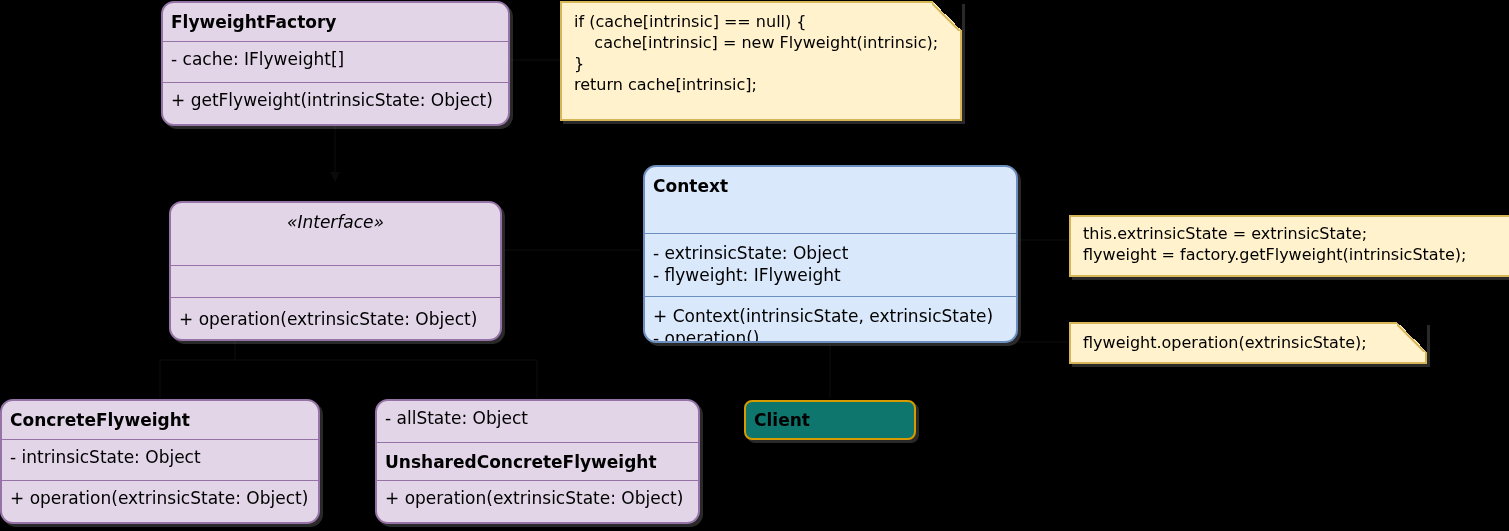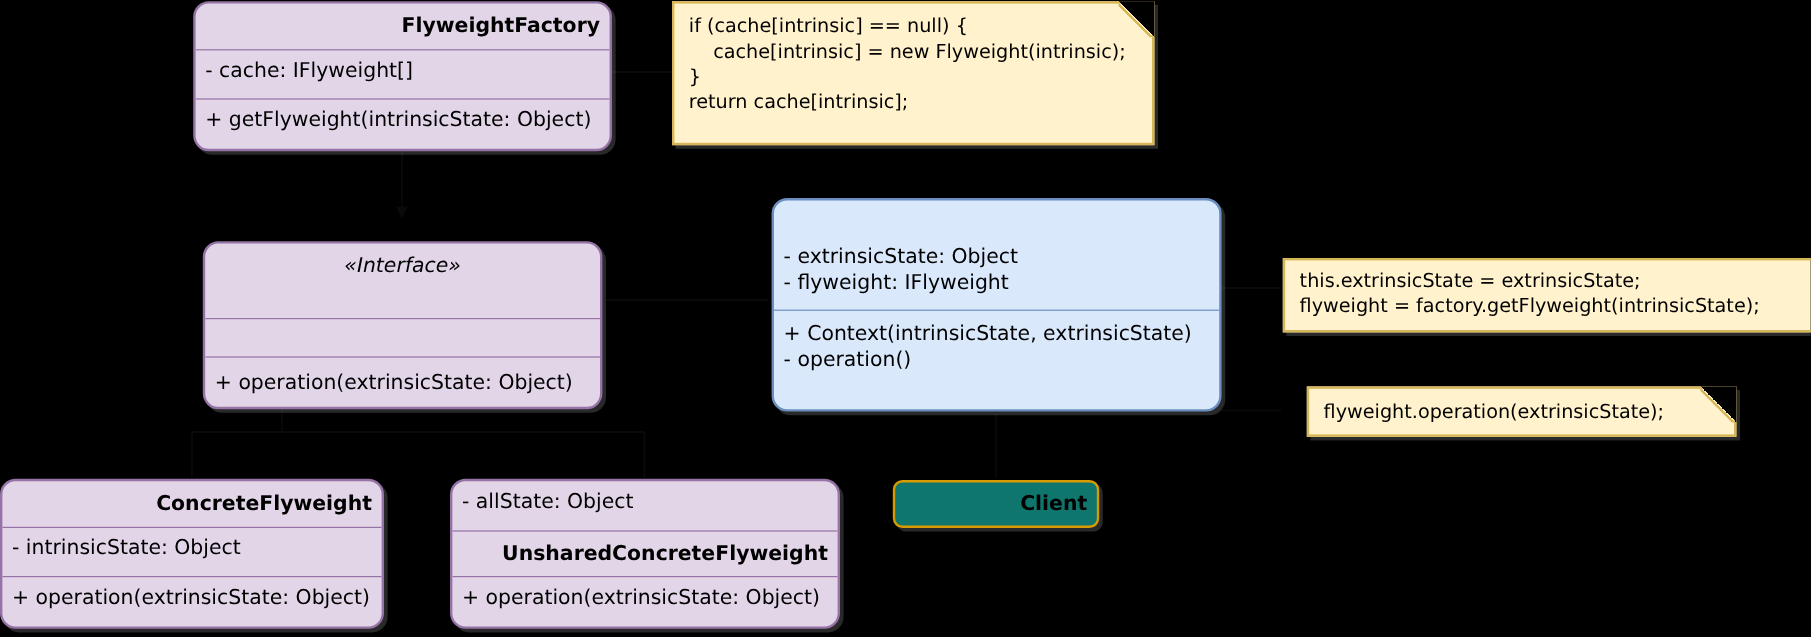--- a/index.html
+++ b/index.html
@@ -26,21 +26,21 @@
     box-shadow: 3px 3px 0 rgba(255,255,255,0.16);
   }
   .uml-class .compartment {
     box-sizing: border-box;
     padding: 6px 8px 6px 8px;
   }
   .uml-class .compartment + .compartment {
     border-top: 1px solid;
   }
   .uml-class .title-row {
-    text-align: right;
+    text-align: left;
     font-weight: bold;
   }
   .uml-class .stereotype {
     text-align: center;
     font-style: italic;
     font-weight: normal;
   }
   .uml-class .member {
     text-align: left;
     white-space: nowrap;
@@ -177,38 +177,39 @@
     <div class="compartment" style="height:62px; padding-top:8px;">
       <div class="stereotype t17 txt">«Interface»</div>
     </div>
     <div class="compartment" style="height:32px;"></div>
     <div class="compartment" style="height:46px; padding-top:10px;">
       <div class="member t17 txt">+ operation(extrinsicState: Object)</div>
     </div>
   </div>
 
   <div class="uml-class theme-blue" style="left:643px; top:165px; width:375px; height:178px;">
+    <div class="compartment title-row t17 txt" style="height:38px; line-height:26px;">Context</div>
     <div class="compartment" style="height:63px; padding-top:8px;margin-top:28px;">
       <div class="member t17 txt">- extrinsicState: Object</div>
       <div class="member t17 txt">- flyweight: IFlyweight</div>
     </div>
     <div class="compartment" style="height:73px; padding-top:8px;">
       <div class="member t17 txt">+ Context(intrinsicState, extrinsicState)</div>
       <div class="member t17 txt">- operation()</div>
     </div>
   </div>
 
   <div class="uml-note" style="left:1069px; top:215px; width:504px; height:62px;">
     <div class="note-fold-inner"></div>
     <div class="note-fold-line"></div>
     <div class="note-body t16" style="padding-top:6px;">this.extrinsicState = extrinsicState;
 flyweight = factory.getFlyweight(intrinsicState);</div>
   </div>
 
-  <div class="uml-note" style="left:1069px; top:322px; width:358px; height:42px;margin-left:20px;">
+  <div class="uml-note" style="left:1069px; top:322px; width:358px; height:42px;">
     <div class="note-fold-inner"></div>
     <div class="note-fold-line"></div>
     <div class="note-body t16" style="padding-top:8px;">flyweight.operation(extrinsicState);</div>
   </div>
 
   <div class="uml-class theme-purple" style="left:0px; top:399px; width:320px; height:125px;">
     <div class="compartment title-row t17 txt" style="height:38px; line-height:26px;">ConcreteFlyweight</div>
     <div class="compartment" style="height:41px;">
       <div class="member t17 txt">- intrinsicState: Object</div>
     </div>

